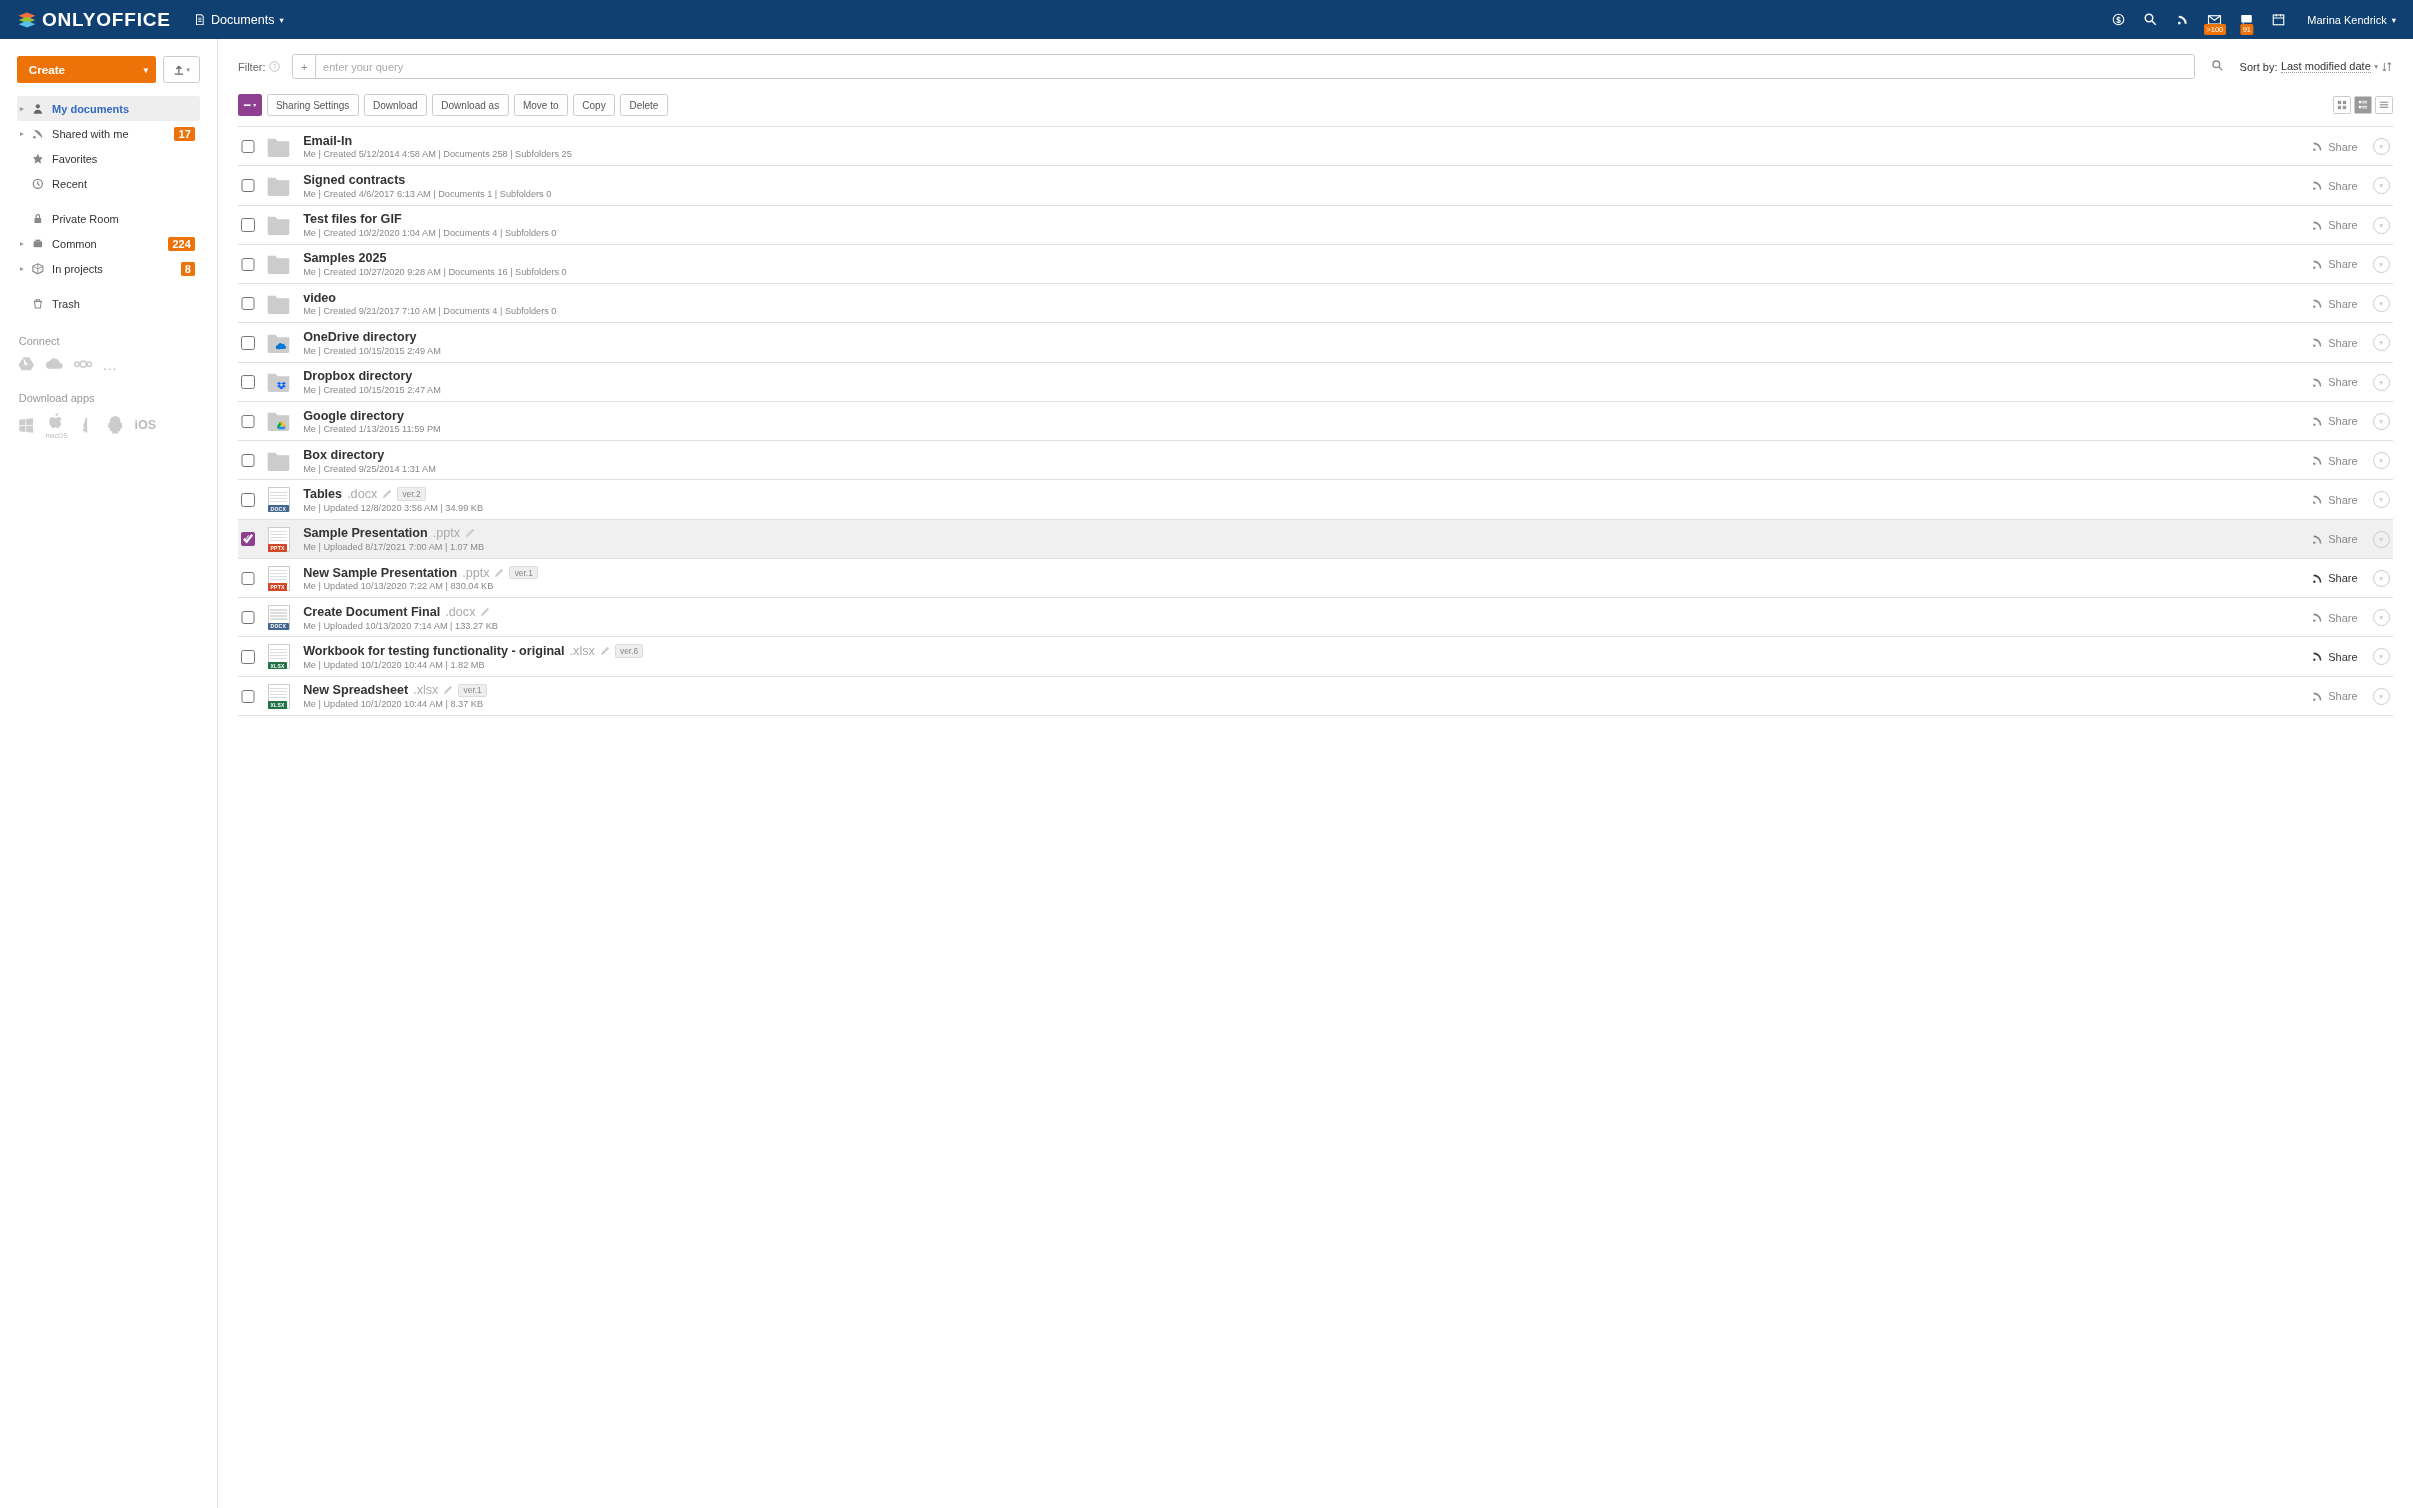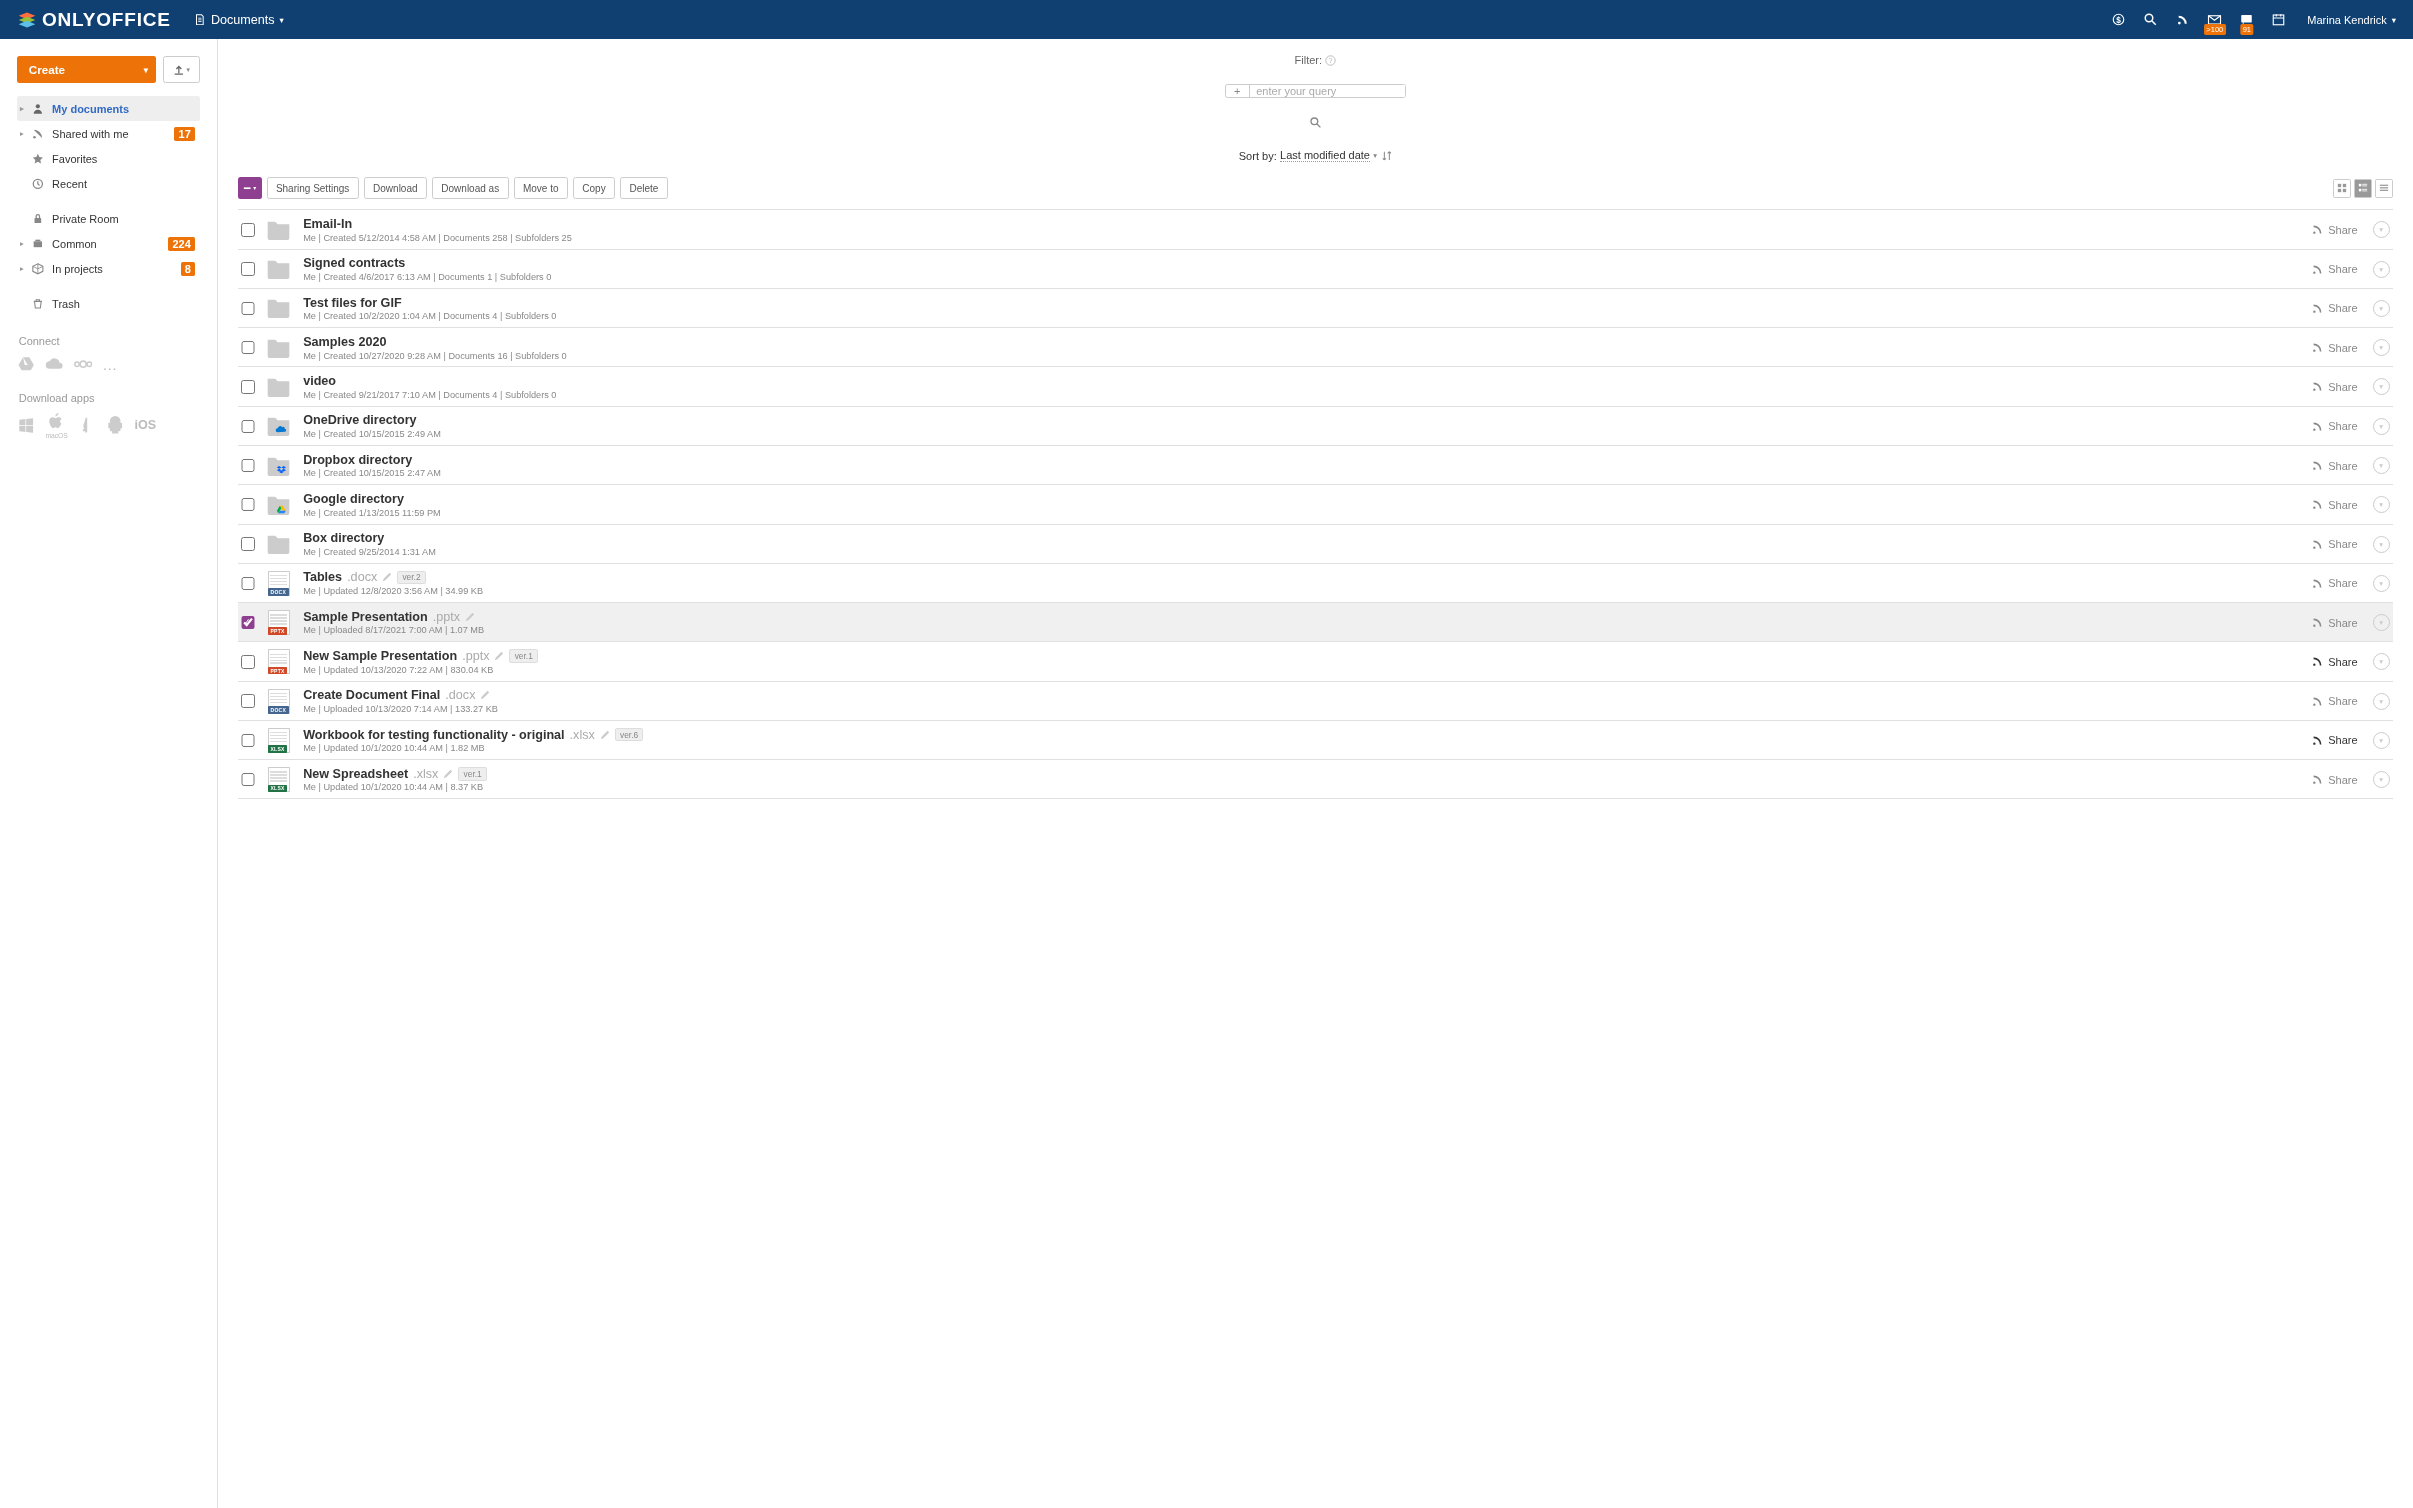--- a/index.html
+++ b/index.html
@@ -39,21 +39,21 @@
 .nav-badge { background: #ed7309; color: #fff; font-size: 11px; padding: 0.8px 4.2px; border-radius: 1.7px; font-weight: 600; }
 .nav-sep { height: 10px; }
 
 .connect-title, .download-title { color: #999; font-size: 11px; margin: 18.4px 0 8.4px 1.7px; }
 .connect-icons, .download-icons { display: flex; gap: 10px; align-items: center; color: #ccc; }
 .connect-icons svg, .download-icons svg { width: 18.4px; height: 18.4px; }
 .download-icons .item { display: flex; flex-direction: column; align-items: center; font-size: 6.7px; color: #bbb; gap: 0.8px; }
 .download-icons .ios { font-size: 12.6px; font-weight: 700; color: #bbb; }
 
 
-.filter-bar { display: flex; align-items: center; gap: 18px; margin-bottom: 15px; flex-direction: column; }
+.filter-bar { display: flex; align-items: center; gap: 12px; margin-bottom: 15px; }
 .filter-label { color: #666; font-size: 11px; display: flex; align-items: center; gap: 3.4px; }
 .filter-input-wrap { flex: 1; display: flex; border: 0.8px solid #ccc; border-radius: 2.5px; height: 25px; align-items: center; }
 .filter-plus { border-right: 0.8px solid #ccc; width: 23.5px; height: 100%; display: flex; align-items: center; justify-content: center; color: #888; cursor: pointer; }
 .filter-input { flex: 1; border: none; outline: none; padding: 0 6.7px; font-size: 11px; color: #333; }
 .filter-input::placeholder { color: #aaa; }
 .search-btn { color: #888; cursor: pointer; padding: 0 3.4px; }
 .sort-wrap { font-size: 11px; color: #333; display: flex; align-items: center; gap: 3.4px; }
 .sort-value { border-bottom: 0.8px dotted #999; cursor: pointer; }
 
 
@@ -457,21 +457,21 @@
         </div>
         <div class="file-row">
           <input type="checkbox" class="file-check" style="accent-color: rgb(142, 63, 144);">
           <div class="file-icon">
             <svg width="25" height="22" viewBox="0 0 30 26">
               <path class="folder-svg" d="M2 3h9l3 3h14v17a2 2 0 01-2 2H4a2 2 0 01-2-2z"></path>
             </svg>
           </div>
           <div class="file-body">
             <div class="file-title-row">
-              <span class="file-title">Samples 2020</span>
+              <span class="file-title">Samples 2025</span>
             </div>
             <div class="file-meta">Me | Created 10/27/2020 9:28 AM | Documents 16 | Subfolders 0</div>
           </div>
           <div class="file-share">
             <svg width="11" height="11" viewBox="0 0 14 14">
               <path d="M2 2a10 10 0 0110 10h-2a8 8 0 00-8-8z" fill="currentColor"></path>
               <circle cx="3" cy="11" r="1.5" fill="currentColor"></circle>
             </svg>
             <span>Share</span>
           </div>

